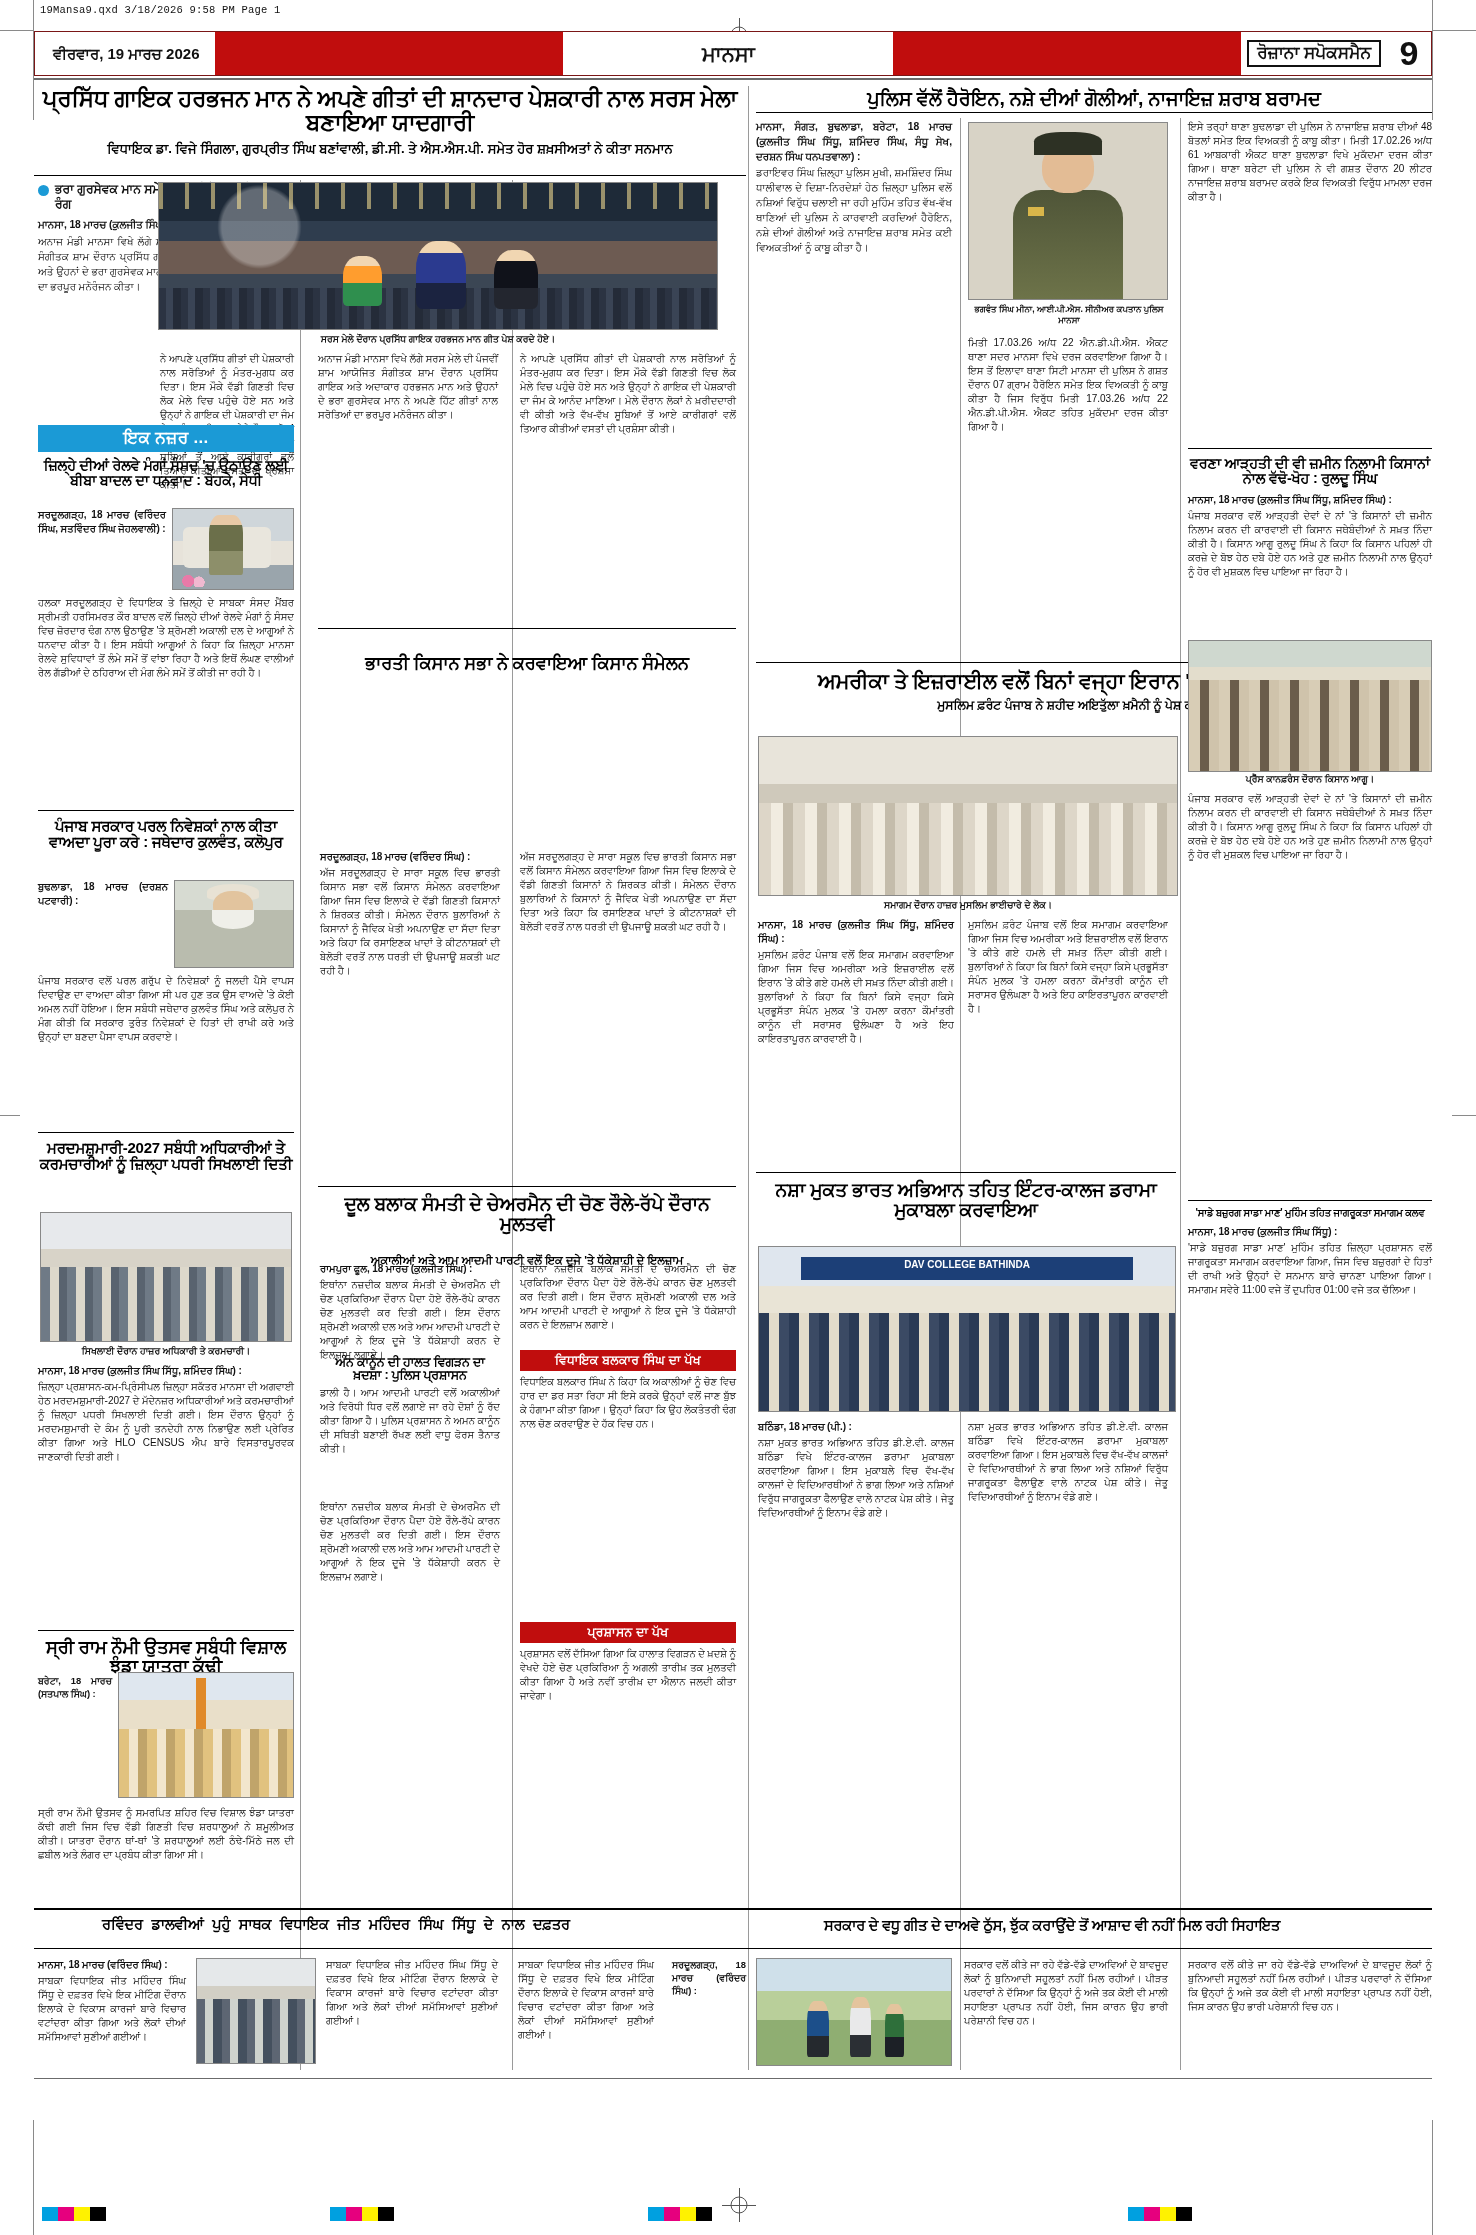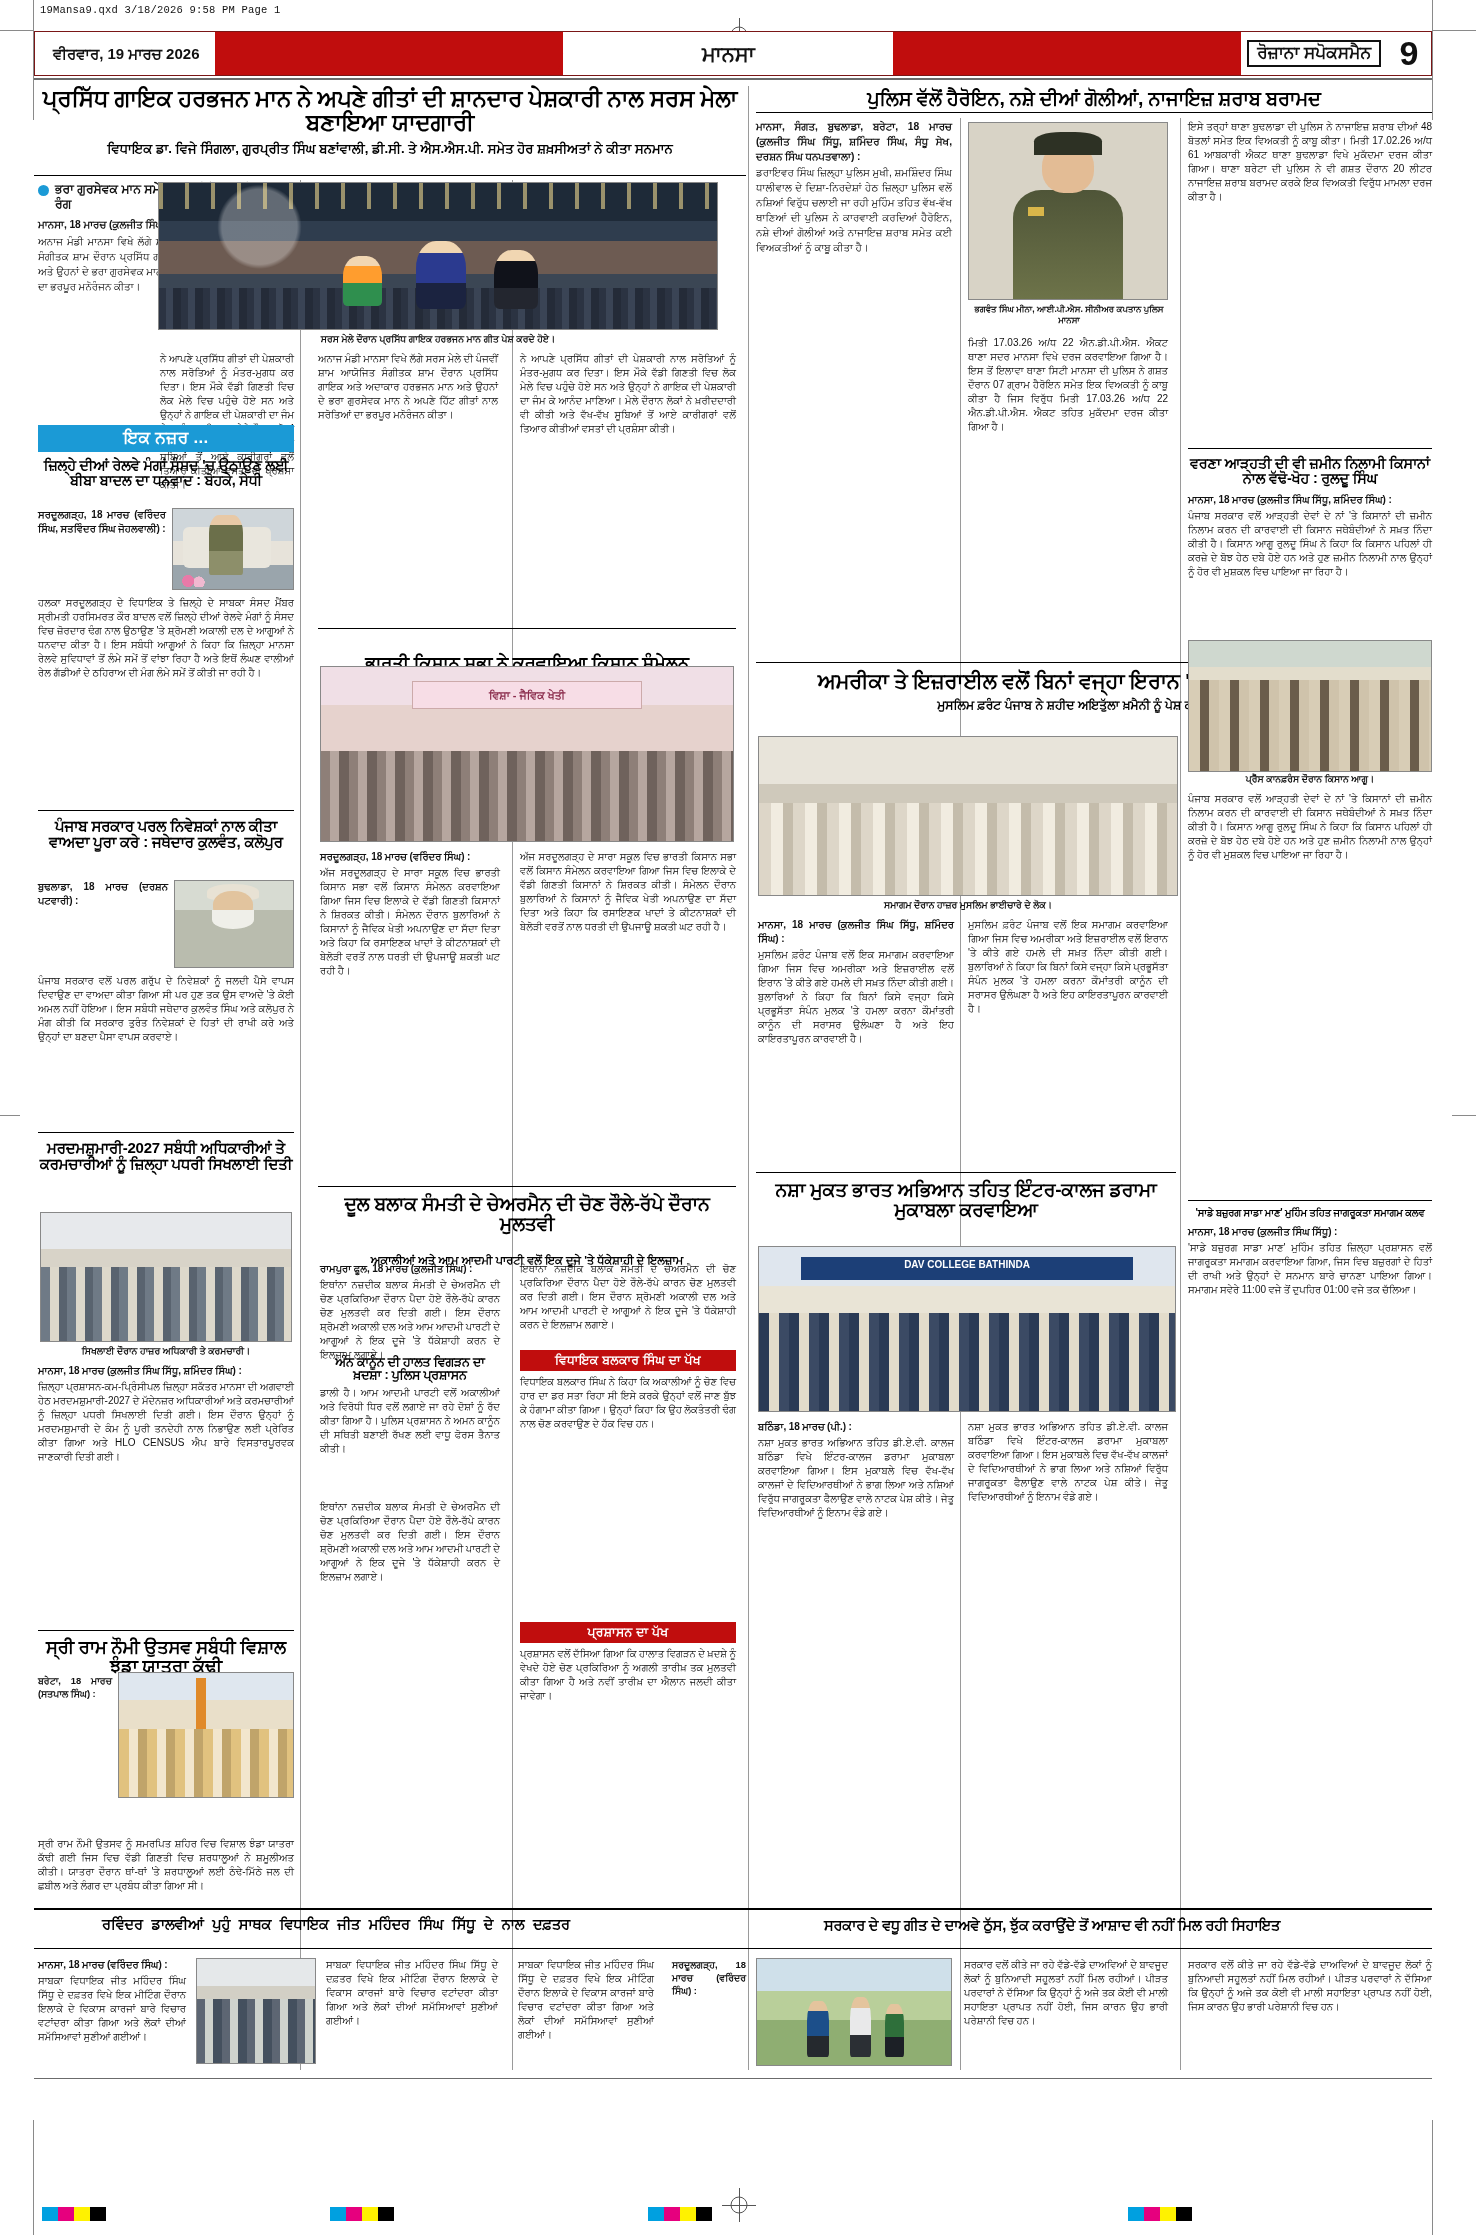--- a/index.html
+++ b/index.html
@@ -379,32 +379,27 @@
   <div class="col" style="left:38px; top:1638px; width:256px;">
     <div class="hl h4" style="font-size:18px;">ਸ੍ਰੀ ਰਾਮ ਨੌਮੀ ਉਤਸਵ ਸਬੰਧੀ ਵਿਸ਼ਾਲ ਝੰਡਾ ਯਾਤਰਾ ਕੱਢੀ</div>
   </div>
   <div class="photo ph-yatra" style="position:absolute; left:118px; top:1672px; width:176px; height:126px;">
     <div class="nishan"></div>
     <div class="ppl"></div>
   </div>
   <div class="col" style="left:38px; top:1674px; width:74px;">
     <div class="body tight" style="font-weight:bold; font-size:9.4px;">ਬਰੇਟਾ, 18 ਮਾਰਚ (ਸਤਪਾਲ ਸਿੰਘ) :</div>
   </div>
-  <div class="col" style="left:38px; top:1806px; width:256px;margin-top:31px;">
+  <div class="col" style="left:38px; top:1806px; width:256px;">
     <div class="body tight">ਸ੍ਰੀ ਰਾਮ ਨੌਮੀ ਉਤਸਵ ਨੂੰ ਸਮਰਪਿਤ ਸ਼ਹਿਰ ਵਿਚ ਵਿਸ਼ਾਲ ਝੰਡਾ ਯਾਤਰਾ ਕੱਢੀ ਗਈ ਜਿਸ ਵਿਚ ਵੱਡੀ ਗਿਣਤੀ ਵਿਚ ਸ਼ਰਧਾਲੂਆਂ ਨੇ ਸ਼ਮੂਲੀਅਤ ਕੀਤੀ। ਯਾਤਰਾ ਦੌਰਾਨ ਥਾਂ-ਥਾਂ 'ਤੇ ਸ਼ਰਧਾਲੂਆਂ ਲਈ ਠੰਢੇ-ਮਿੱਠੇ ਜਲ ਦੀ ਛਬੀਲ ਅਤੇ ਲੰਗਰ ਦਾ ਪ੍ਰਬੰਧ ਕੀਤਾ ਗਿਆ ਸੀ।</div>
   </div>
 
   <div class="trim-h" style="left:318px; top:628px; width:418px; background:#000;"></div>
   <div class="col" style="left:318px; top:610px; width:418px;margin-top:44px;">
     <div class="hl h3" style="font-size:18px;">ਭਾਰਤੀ ਕਿਸਾਨ ਸਭਾ ਨੇ ਕਰਵਾਇਆ ਕਿਸਾਨ ਸੰਮੇਲਨ</div>
-  </div>
-  <div class="photo ph-meeting" style="position:absolute; left:320px; top:666px; width:414px; height:176px;">
-    <div class="banner2"></div>
-    <div class="rows"></div>
-    <div class="cap" style="bottom:auto; top:12%; background:transparent; font-weight:bold; color:#8b2c4c; font-size:11px;">ਵਿਸ਼ਾ - ਜੈਵਿਕ ਖੇਤੀ</div>
   </div>
   <div class="col" style="left:320px; top:850px; width:180px;">
     <div class="body tight" style="font-weight:bold;">ਸਰਦੂਲਗੜ੍ਹ, 18 ਮਾਰਚ (ਵਰਿੰਦਰ ਸਿੰਘ) :</div>
     <div class="body tight" style="margin-top:2px;">ਅੱਜ ਸਰਦੂਲਗੜ੍ਹ ਦੇ ਸਾਰਾ ਸਕੂਲ ਵਿਚ ਭਾਰਤੀ ਕਿਸਾਨ ਸਭਾ ਵਲੋਂ ਕਿਸਾਨ ਸੰਮੇਲਨ ਕਰਵਾਇਆ ਗਿਆ ਜਿਸ ਵਿਚ ਇਲਾਕੇ ਦੇ ਵੱਡੀ ਗਿਣਤੀ ਕਿਸਾਨਾਂ ਨੇ ਸ਼ਿਰਕਤ ਕੀਤੀ। ਸੰਮੇਲਨ ਦੌਰਾਨ ਬੁਲਾਰਿਆਂ ਨੇ ਕਿਸਾਨਾਂ ਨੂੰ ਜੈਵਿਕ ਖੇਤੀ ਅਪਨਾਉਣ ਦਾ ਸੱਦਾ ਦਿਤਾ ਅਤੇ ਕਿਹਾ ਕਿ ਰਸਾਇਣਕ ਖਾਦਾਂ ਤੇ ਕੀਟਨਾਸ਼ਕਾਂ ਦੀ ਬੇਲੋੜੀ ਵਰਤੋਂ ਨਾਲ ਧਰਤੀ ਦੀ ਉਪਜਾਊ ਸ਼ਕਤੀ ਘਟ ਰਹੀ ਹੈ।</div>
   </div>
   <div class="col" style="left:520px; top:850px; width:216px;">
     <div class="body tight">ਅੱਜ ਸਰਦੂਲਗੜ੍ਹ ਦੇ ਸਾਰਾ ਸਕੂਲ ਵਿਚ ਭਾਰਤੀ ਕਿਸਾਨ ਸਭਾ ਵਲੋਂ ਕਿਸਾਨ ਸੰਮੇਲਨ ਕਰਵਾਇਆ ਗਿਆ ਜਿਸ ਵਿਚ ਇਲਾਕੇ ਦੇ ਵੱਡੀ ਗਿਣਤੀ ਕਿਸਾਨਾਂ ਨੇ ਸ਼ਿਰਕਤ ਕੀਤੀ। ਸੰਮੇਲਨ ਦੌਰਾਨ ਬੁਲਾਰਿਆਂ ਨੇ ਕਿਸਾਨਾਂ ਨੂੰ ਜੈਵਿਕ ਖੇਤੀ ਅਪਨਾਉਣ ਦਾ ਸੱਦਾ ਦਿਤਾ ਅਤੇ ਕਿਹਾ ਕਿ ਰਸਾਇਣਕ ਖਾਦਾਂ ਤੇ ਕੀਟਨਾਸ਼ਕਾਂ ਦੀ ਬੇਲੋੜੀ ਵਰਤੋਂ ਨਾਲ ਧਰਤੀ ਦੀ ਉਪਜਾਊ ਸ਼ਕਤੀ ਘਟ ਰਹੀ ਹੈ।</div>
   </div>
 
   <div class="trim-h" style="left:318px; top:1186px; width:418px; background:#000;"></div>

